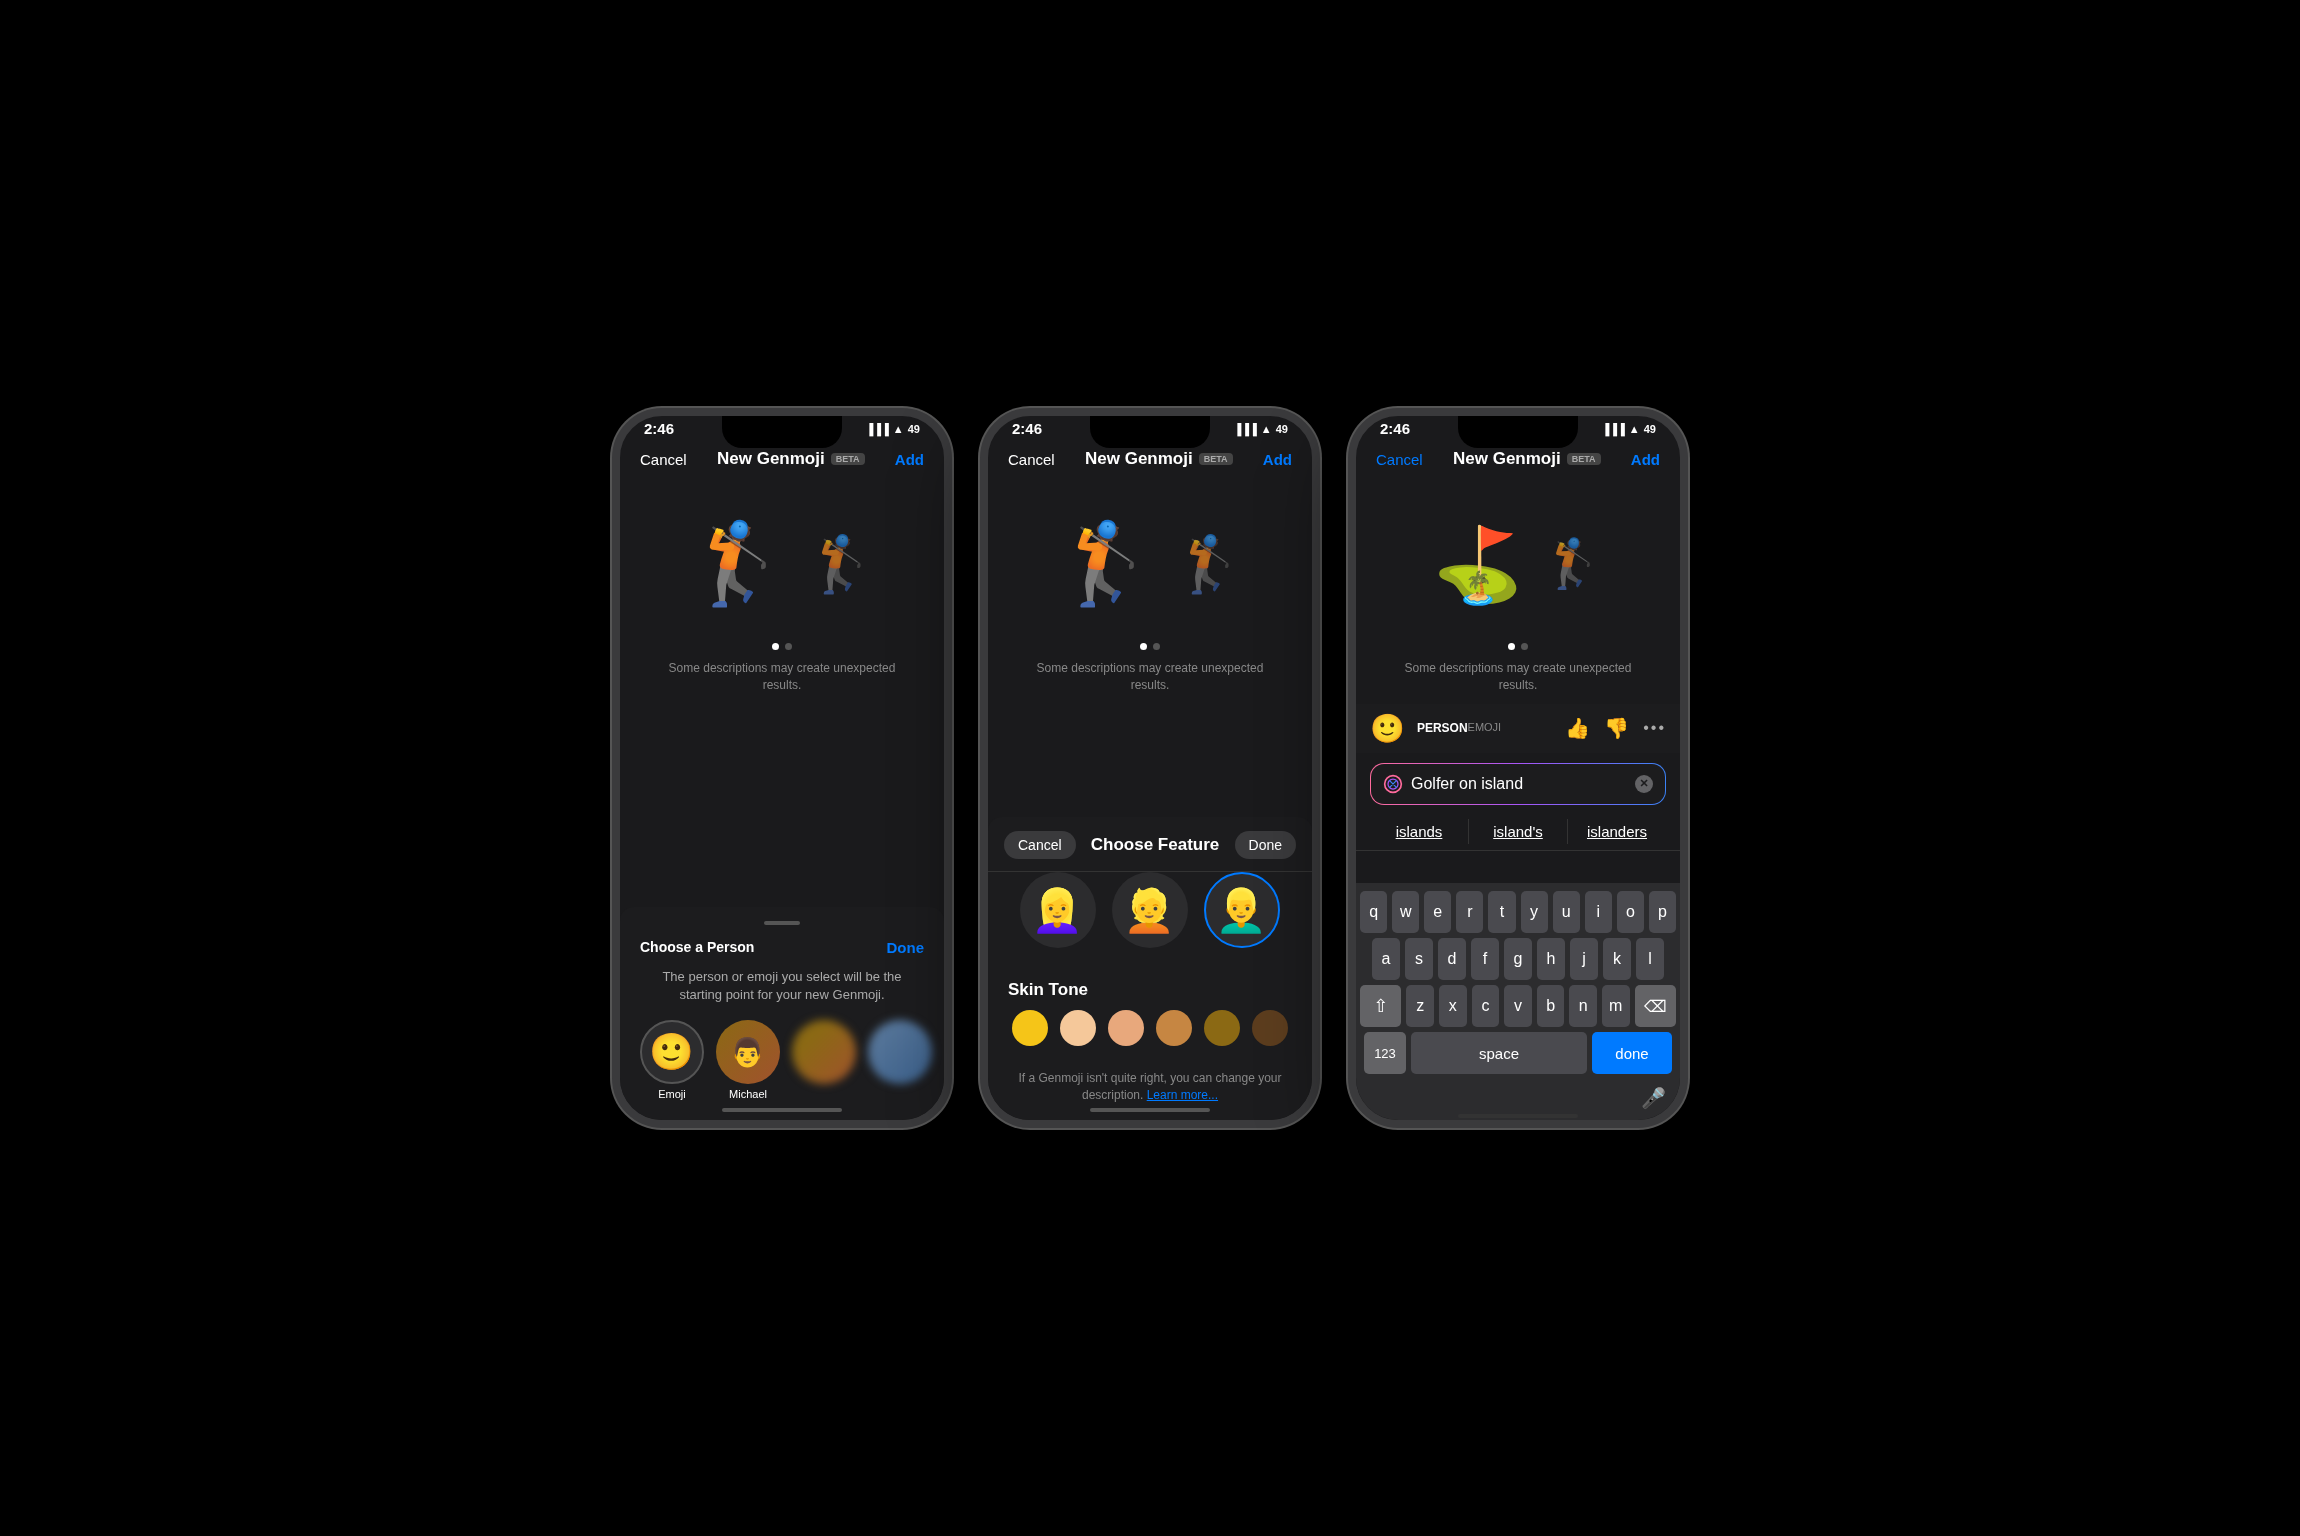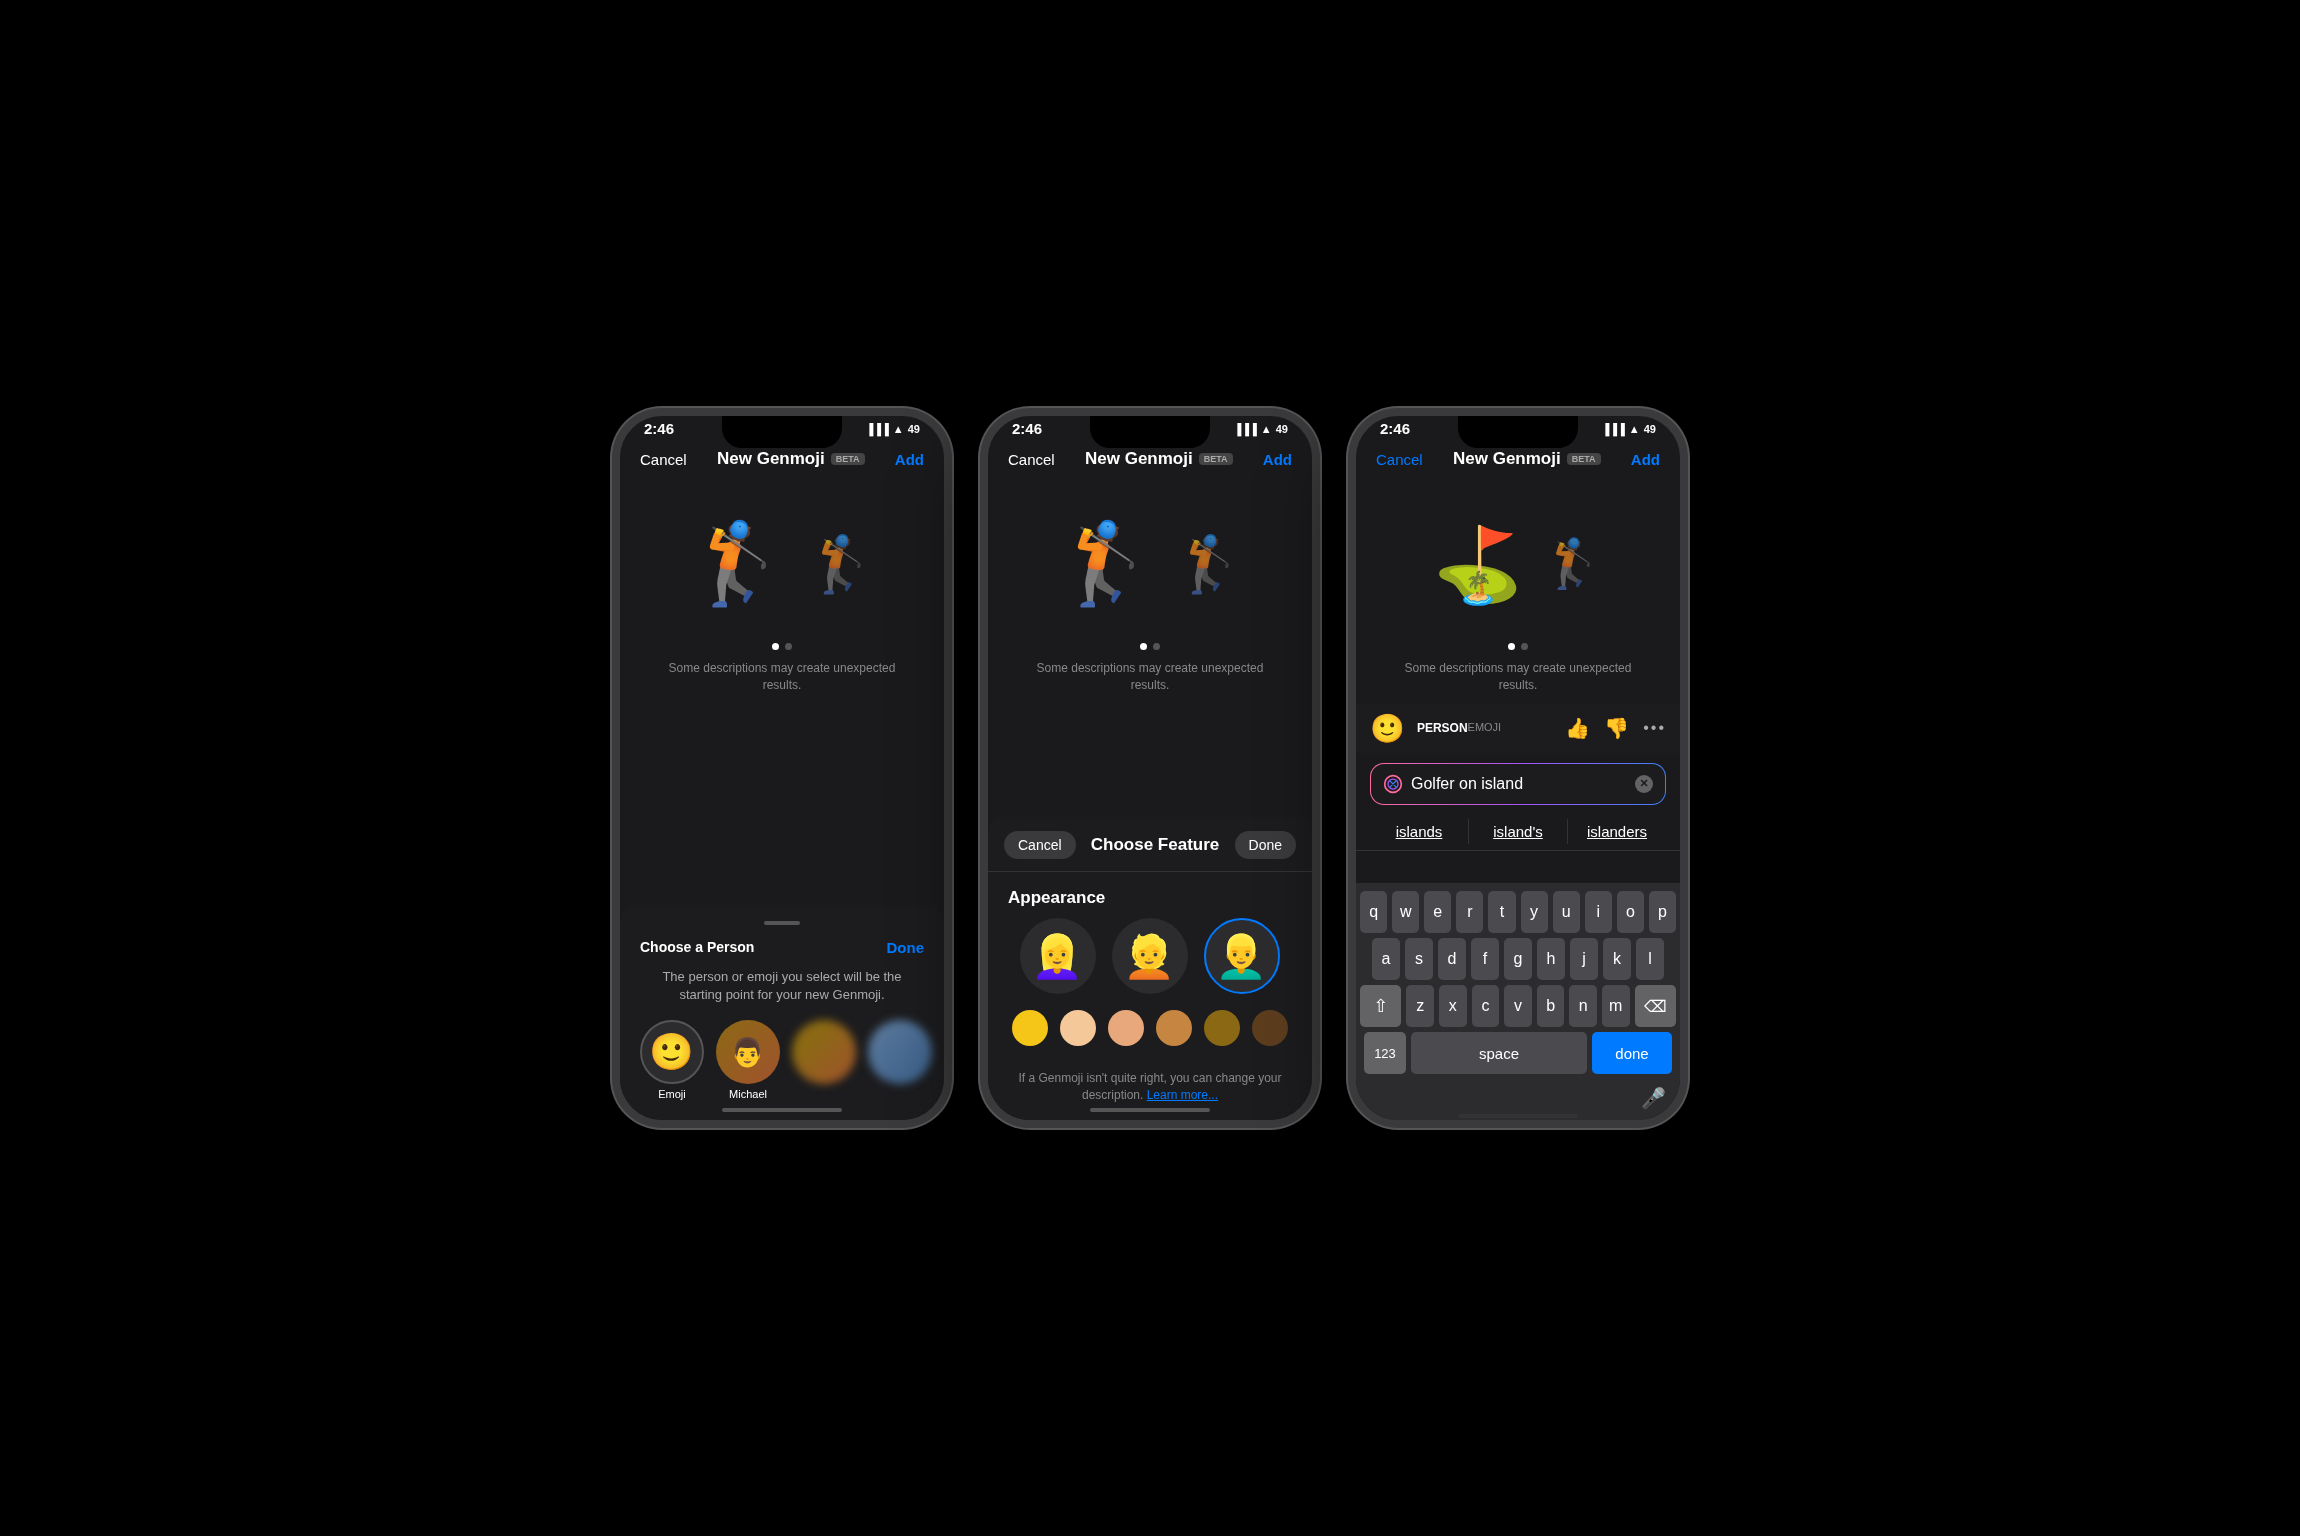--- a/index.html
+++ b/index.html
@@ -541,33 +541,33 @@
 
     <div class="disclaimer">Some descriptions may create unexpected results.</div>
 
     <div class="feature-sheet">
       <div class="feature-header">
         <span class="feature-cancel">Cancel</span>
         <span class="feature-title">Choose Feature</span>
         <span class="feature-done">Done</span>
       </div>
 
-      <div class="feature-section-title">Appearance</div>
       <div class="appearance-grid">
         <div class="appearance-item">
           <span>👱‍♀️</span>
         </div>
         <div class="appearance-item">
           <span>👱</span>
         </div>
         <div class="appearance-item selected">
           <span>👱‍♂️</span>
         </div>
       </div>
 
+      <div class="feature-section-title">Skin Tone</div>
       <div class="skin-tone-grid">
         <div class="skin-tone-item" style="background:#F5C518;"></div>
         <div class="skin-tone-item" style="background:#F5C89A;"></div>
         <div class="skin-tone-item" style="background:#E8A87C;"></div>
         <div class="skin-tone-item" style="background:#C68642;"></div>
         <div class="skin-tone-item" style="background:#8B6914;"></div>
         <div class="skin-tone-item" style="background:#5C3D1E;"></div>
       </div>
 
       <p class="feature-hint">

